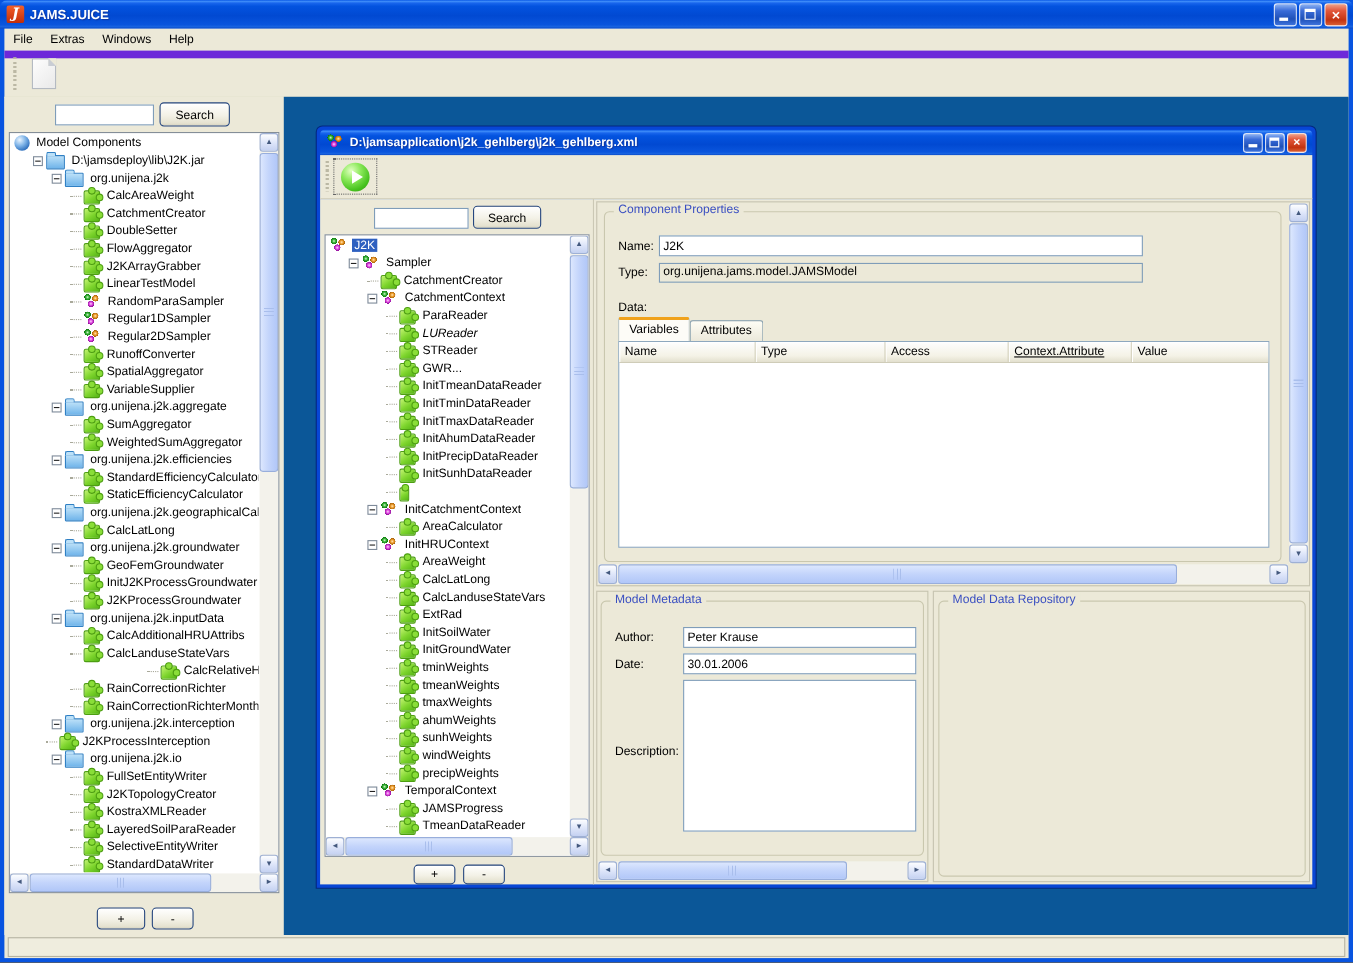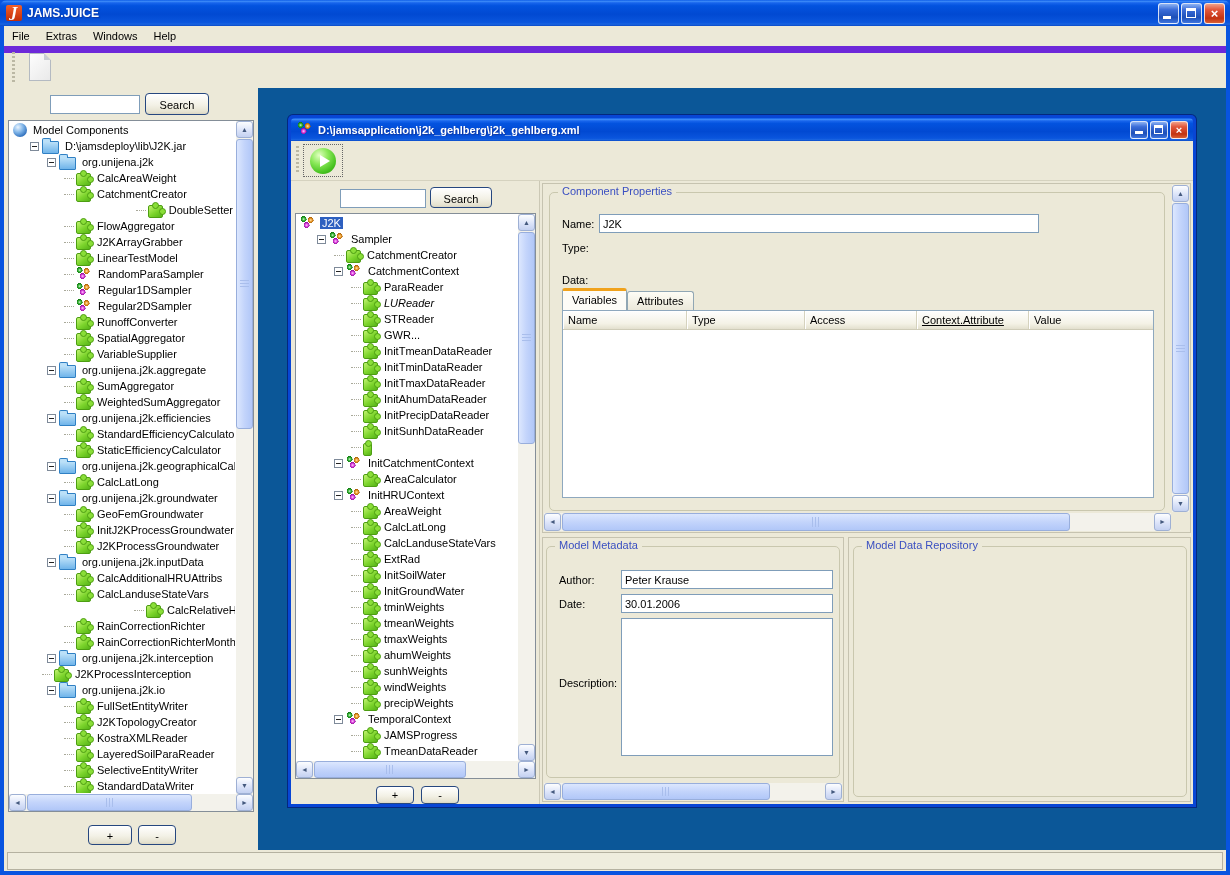--- a/index.html
+++ b/index.html
@@ -159,21 +159,21 @@
               <div class="trow" style="padding-left: 54px;">
                 <span class="dash"></span>
                 <span class="ticon ic-cmp"></span>
                 <span class="tlabel">CalcAreaWeight</span>
               </div>
               <div class="trow" style="padding-left: 54px;">
                 <span class="dash"></span>
                 <span class="ticon ic-cmp"></span>
                 <span class="tlabel">CatchmentCreator</span>
               </div>
-              <div class="trow" style="padding-left: 54px; justify-content: flex-end;">
+              <div class="trow" style="padding-left: 54px;">
                 <span class="dash"></span>
                 <span class="ticon ic-cmp"></span>
                 <span class="tlabel">DoubleSetter</span>
               </div>
               <div class="trow" style="padding-left: 54px;">
                 <span class="dash"></span>
                 <span class="ticon ic-cmp"></span>
                 <span class="tlabel">FlowAggregator</span>
               </div>
               <div class="trow" style="padding-left: 54px;">
@@ -587,20 +587,21 @@
             </div>
 
             <div class="cright">
 
               <div class="section" style="left:2px;top:2px;width:649px;height:350px;">
                 <div class="group" style="left:6px;top:8px;width:616px;height:319px;">
                   <span class="legend">Component Properties</span>
                   <span class="flabel" style="left:12px;top:25px;">Name:</span>
                   <input class="xpinput" style="left: 49px; top: 21px; width: 440px; height: 19px;" value="J2K">
                   <span class="flabel" style="left:12px;top:49px;">Type:</span>
+                  <div class="rofield" style="left:49px;top:46px;width:440px;height:18px;">org.unijena.jams.model.JAMSModel</div>
                   <span class="flabel" style="left:12px;top:81px;">Data:</span>
                   <div class="tabs" style="left:12px;top:96px;height:21px;">
                     <span class="tab active">Variables</span>
                     <span class="tab">Attributes</span>
                   </div>
                   <div class="tbl" style="left:12px;top:117px;width:592px;height:188px;">
                     <div class="thdr">
                       <span class="hc" style="width:21%;">Name</span>
                       <span class="hc" style="width:20%;">Type</span>
                       <span class="hc" style="width:19%;">Access</span>

